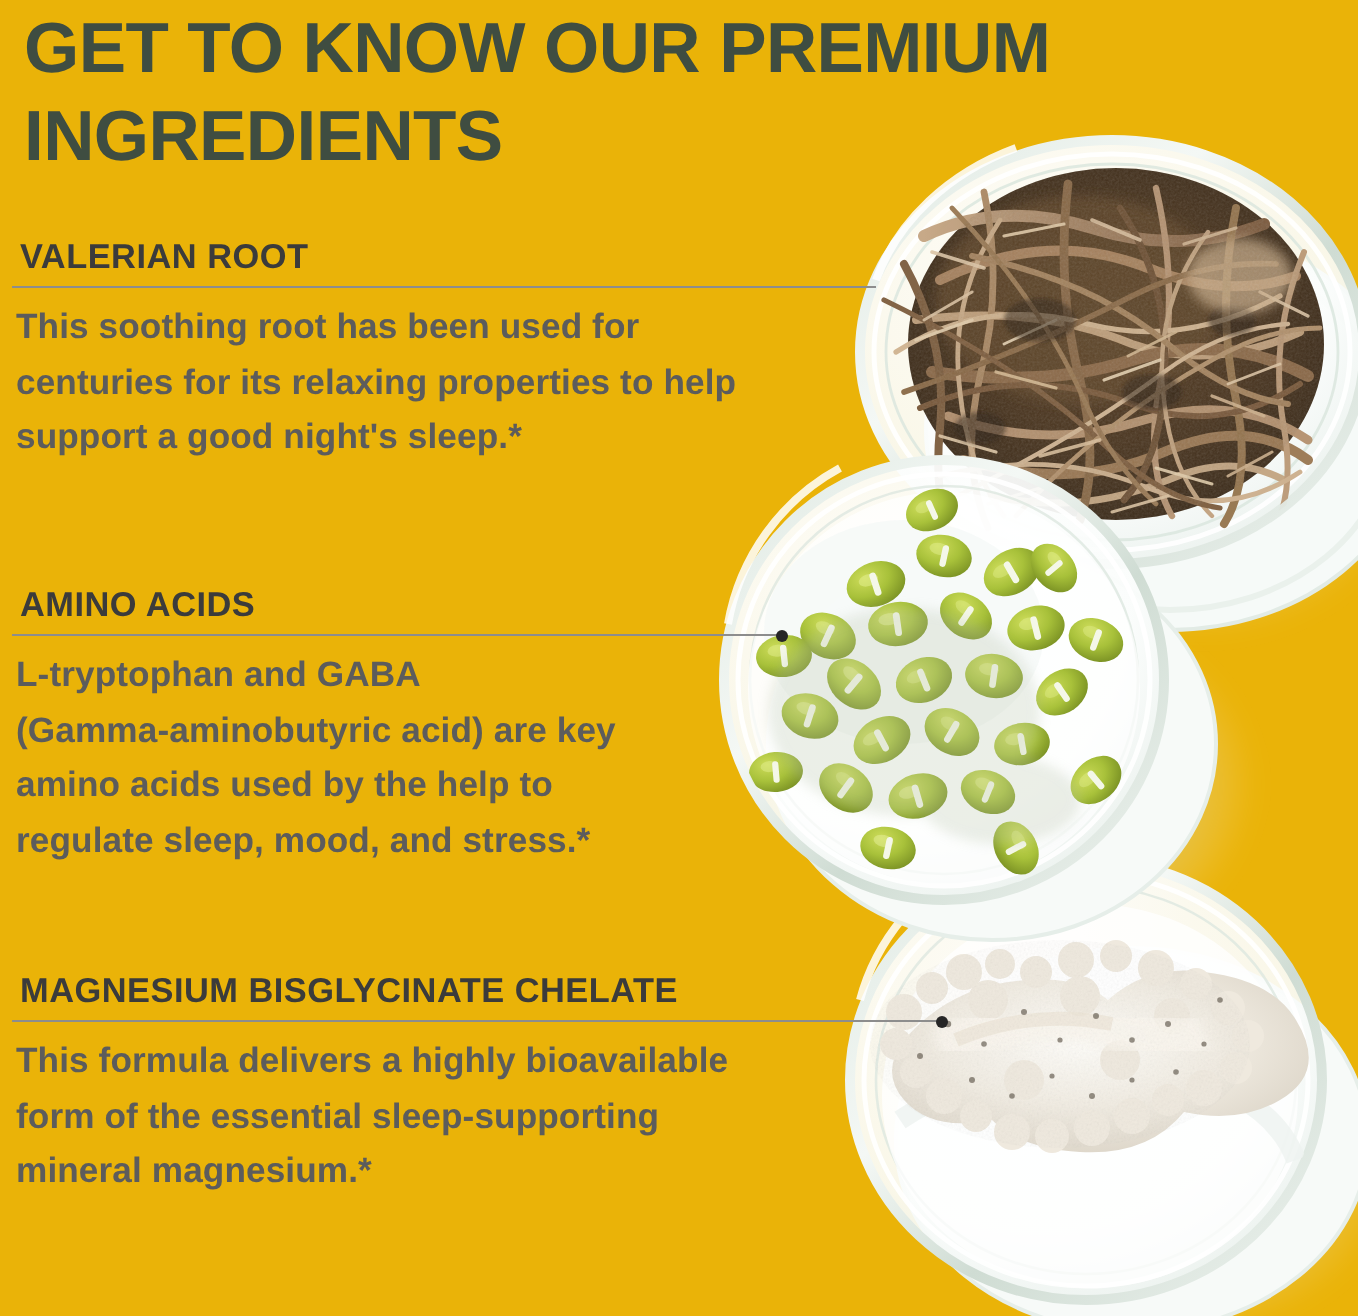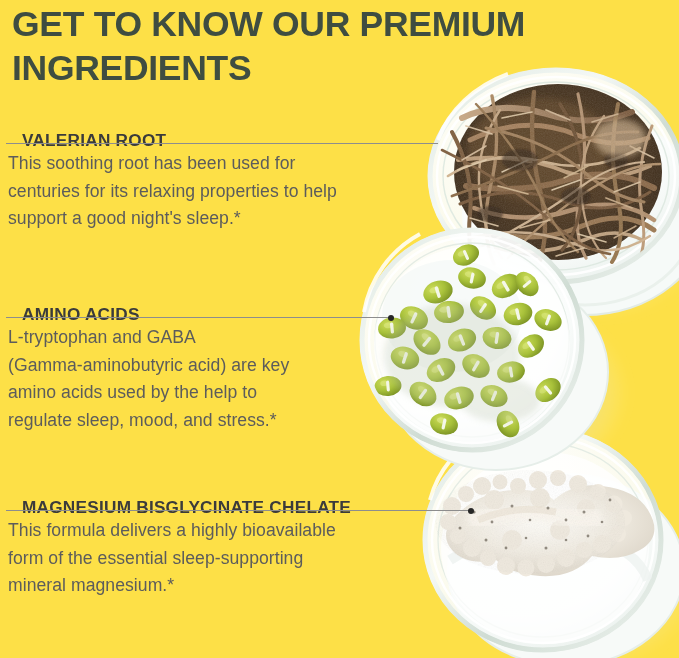--- a/index.html
+++ b/index.html
@@ -4,21 +4,21 @@
 <style>
   html, body {
     margin: 0;
     padding: 0;
     background: #ffffff;
   }
   #page {
     position: relative;
     width: 679px;
     height: 658px;
-    background: #fde047;
+    background: #eab308;
     overflow: hidden;
     font-family: "Liberation Sans", sans-serif;
   }
 
   
   #photo {
     position: absolute;
     left: 0; top: 0;
     width: 679px;
     height: 658px;
@@ -56,21 +56,21 @@
   }
   .section-heading {
     position: absolute;
     left: 10px;
     top: 0;
     font-size: 17.2px;
     font-weight: bold;
     letter-spacing: 0.25px;
     color: #3b3b3b;
     white-space: nowrap;
-    margin: 12px;
+    margin: 0;
     text-transform: uppercase;
   }
   .rule {
     position: absolute;
     left: 6px;
     top: 25px;
     height: 1px;
     background: #8d8d8d;
   }
   .rule .dot {
@@ -86,20 +86,21 @@
   .section-body {
     position: absolute;
     left: 8px;
     top: 32px;
     font-size: 17.6px;
     line-height: 27.5px;
     color: #5c5c5c;
     margin: 0;
     white-space: pre-line;
     letter-spacing: 0.05px;
+    font-weight: bold;
   }
 
   
   #sec-valerian   { top: 118px; }
   #sec-amino      { top: 292px; }
   #sec-magnesium  { top: 485px; }
 </style>
 </head>
 <body>
 

